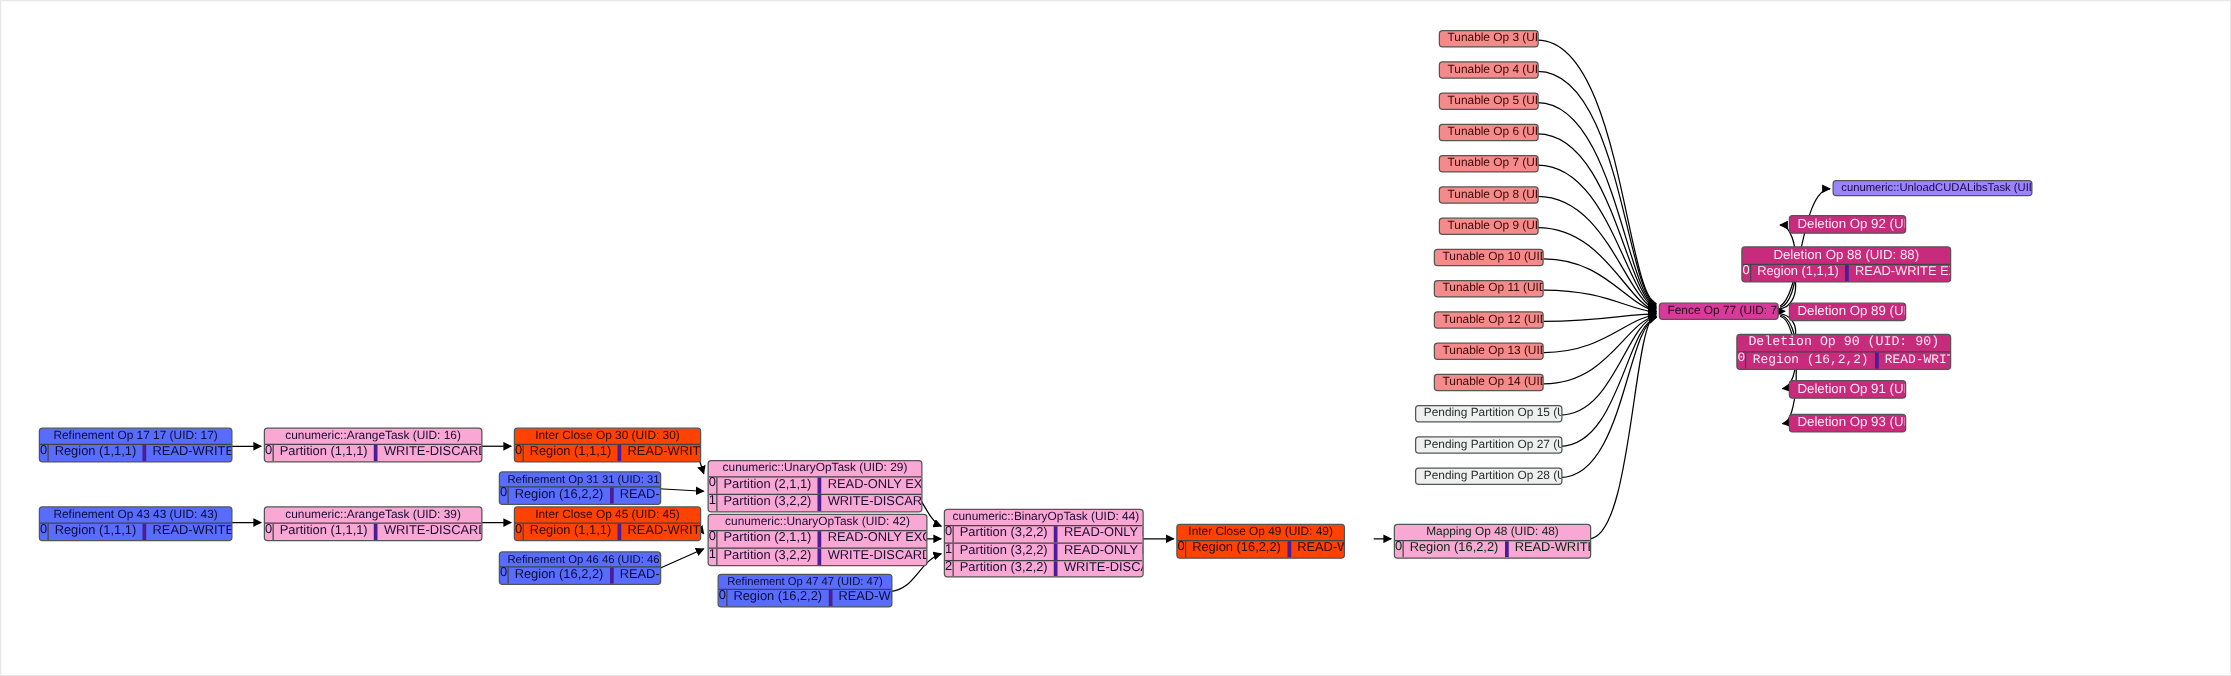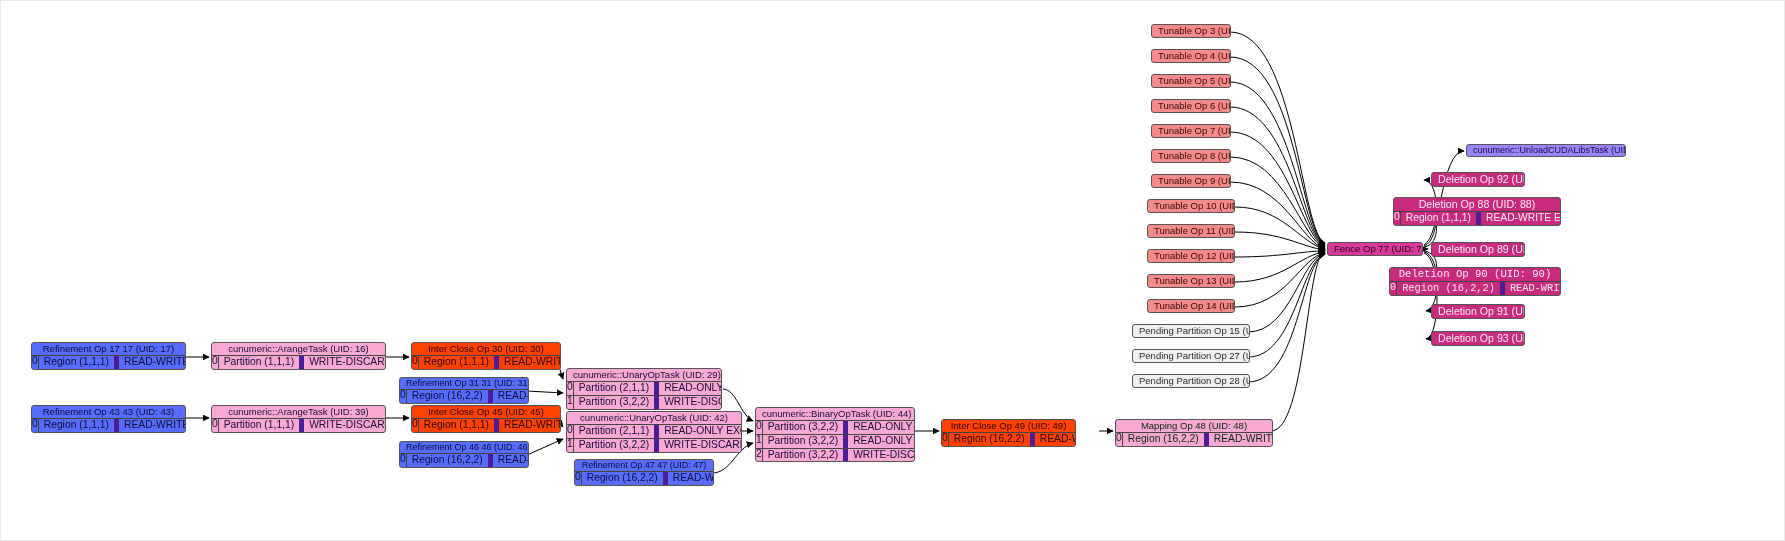--- a/index.html
+++ b/index.html
@@ -44,21 +44,21 @@
     font-size: 10.3px;
   }
   .node .row .idx {
     width: 14px;
     border-right: 1px solid #444;
     background: rgba(0,0,0,0);
   }
   .node .row .c1 {
     flex: 0 0 auto;
     padding: 1px 5px;
-    border-right: 5px solid #4c1d95;
+    border-right: 3px solid #4c1d95;
     white-space: nowrap;
   }
   .node .row .c2 {
     flex: 1 1 auto;
     padding: 1px 5px;
     white-space: nowrap;
   }
 
   
   .blue      { background: #586cff; color: #0b0e35; }
@@ -168,21 +168,21 @@
 
 <div class="node blue" style="left:398px; top:376px; width:130px;">
   <div class="title narrow">Refinement Op 31 31 (UID: 31)</div>
   <div class="row">
         <div class="idx">0</div>
        <div class="c1">Region (16,2,2)</div>
        <div class="c2">READ-WRITE EXCLUSIVE</div>
       </div>
 </div>
 
-<div class="node purple" style="left:565px; top:367px; width:156px;">
+<div class="node purple" style="left:565px; top:367px; width:172px;">
   <div class="title">cunumeric::UnaryOpTask (UID: 29)</div>
   <div class="row">
         <div class="idx">0</div>
        <div class="c1">Partition (2,1,1)</div>
        <div class="c2">READ-ONLY EXCLUSIVE</div>
       </div>
   <div class="row">
         <div class="idx">1</div>
        <div class="c1">Partition (3,2,2)</div>
        <div class="c2">WRITE-DISCARD EXCLUSIVE</div>

